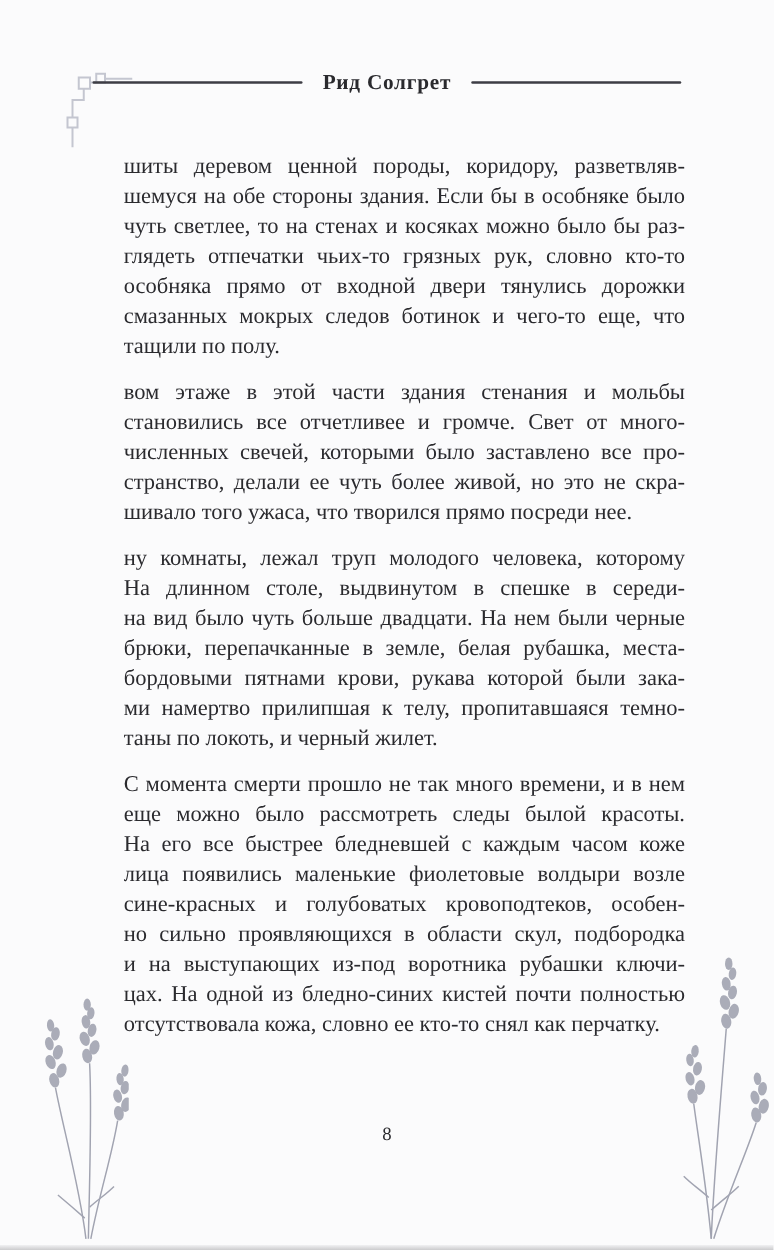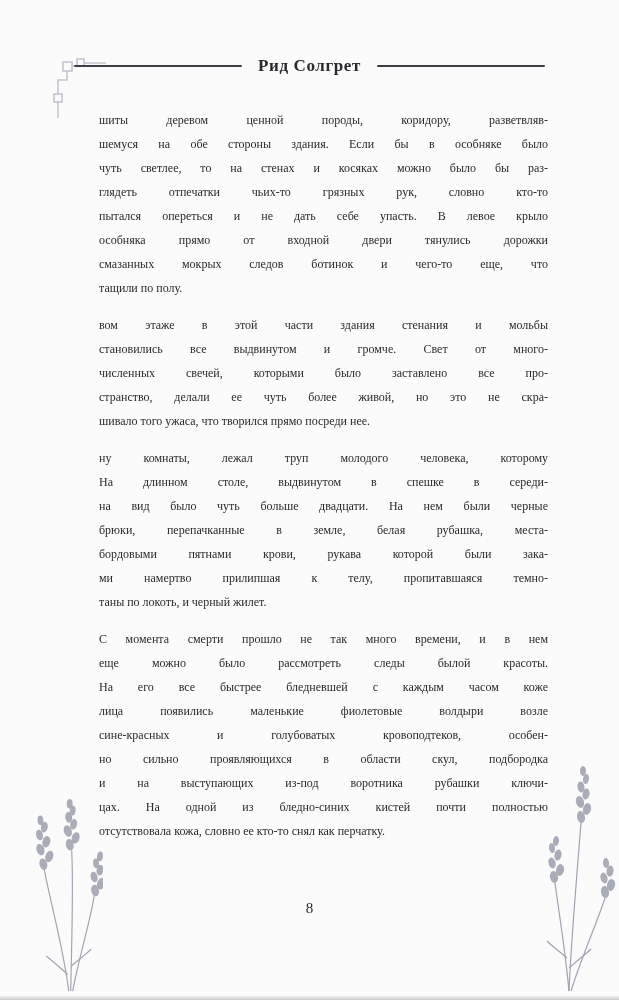--- a/index.html
+++ b/index.html
@@ -29,22 +29,22 @@
   .header .rule{
     flex:1;height:2px;background:var(--header-rule);
     border-radius:1px;
   }
   .header .title{
     font-size:17px;font-weight:700;letter-spacing:.6px;
     white-space:nowrap;color:var(--text);
   }
   
   .body-text{
-    position:absolute;top:104px;left:99px;width:449px;
-    font-size:12px;line-height:24px;
+    position:absolute;top:116px;left:99px;width:449px;
+    font-size:18px;line-height:24px;
   }
   .para{margin:0 0 13px 0;}
   .para:last-child{margin-bottom:0;}
   .line{
     text-align:justify;
     -moz-text-align-last:justify;
     text-align-last:justify;
     white-space:normal;
   }
   .line.last{
@@ -86,28 +86,27 @@
     <div class="title">Рид Солгрет</div>
     <div class="rule"></div>
   </div>
 
   <div class="body-text">
       <div class="para">
         <div class="line">шиты деревом ценной породы, коридору, разветвляв-</div>
         <div class="line">шемуся на обе стороны здания. Если бы в особняке было</div>
         <div class="line">чуть светлее, то на стенах и косяках можно было бы раз-</div>
         <div class="line">глядеть отпечатки чьих-то грязных рук, словно кто-то</div>
-        <div class="line">пытался опереться и не дать себе упасть. В левое крыло</div>
         <div class="line">особняка прямо от входной двери тянулись дорожки</div>
         <div class="line">смазанных мокрых следов ботинок и чего-то еще, что</div>
         <div class="line last">тащили по полу.</div>
       </div>
       <div class="para">
         <div class="line">вом этаже в этой части здания стенания и мольбы</div>
-        <div class="line">становились все выдвинутом и громче. Свет от много-</div>
+        <div class="line">становились все отчетливее и громче. Свет от много-</div>
         <div class="line">численных свечей, которыми было заставлено все про-</div>
         <div class="line">странство, делали ее чуть более живой, но это не скра-</div>
         <div class="line last">шивало того ужаса, что творился прямо посреди нее.</div>
       </div>
       <div class="para">
         <div class="line">ну комнаты, лежал труп молодого человека, которому</div>
         <div class="line">На длинном столе, выдвинутом в спешке в середи-</div>
         <div class="line">на вид было чуть больше двадцати. На нем были черные</div>
         <div class="line">брюки, перепачканные в земле, белая рубашка, места-</div>
         <div class="line">бордовыми пятнами крови, рукава которой были зака-</div>

